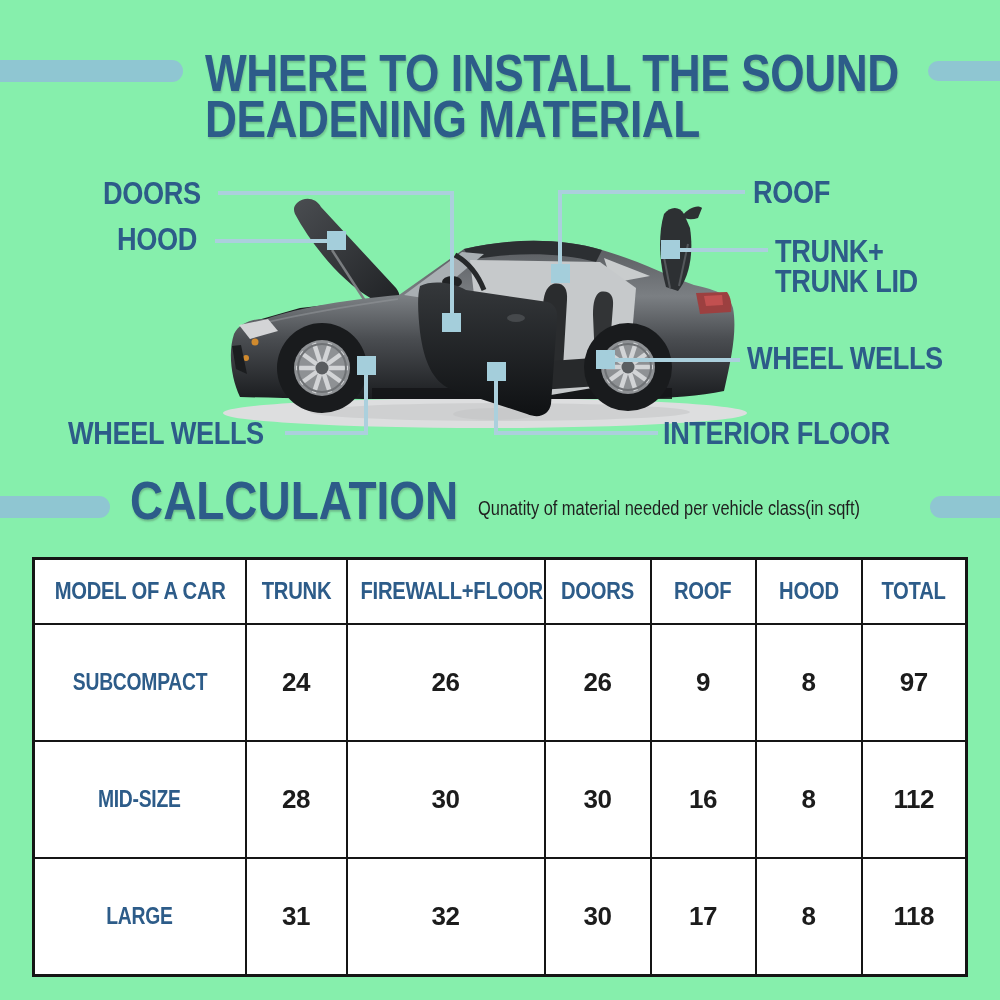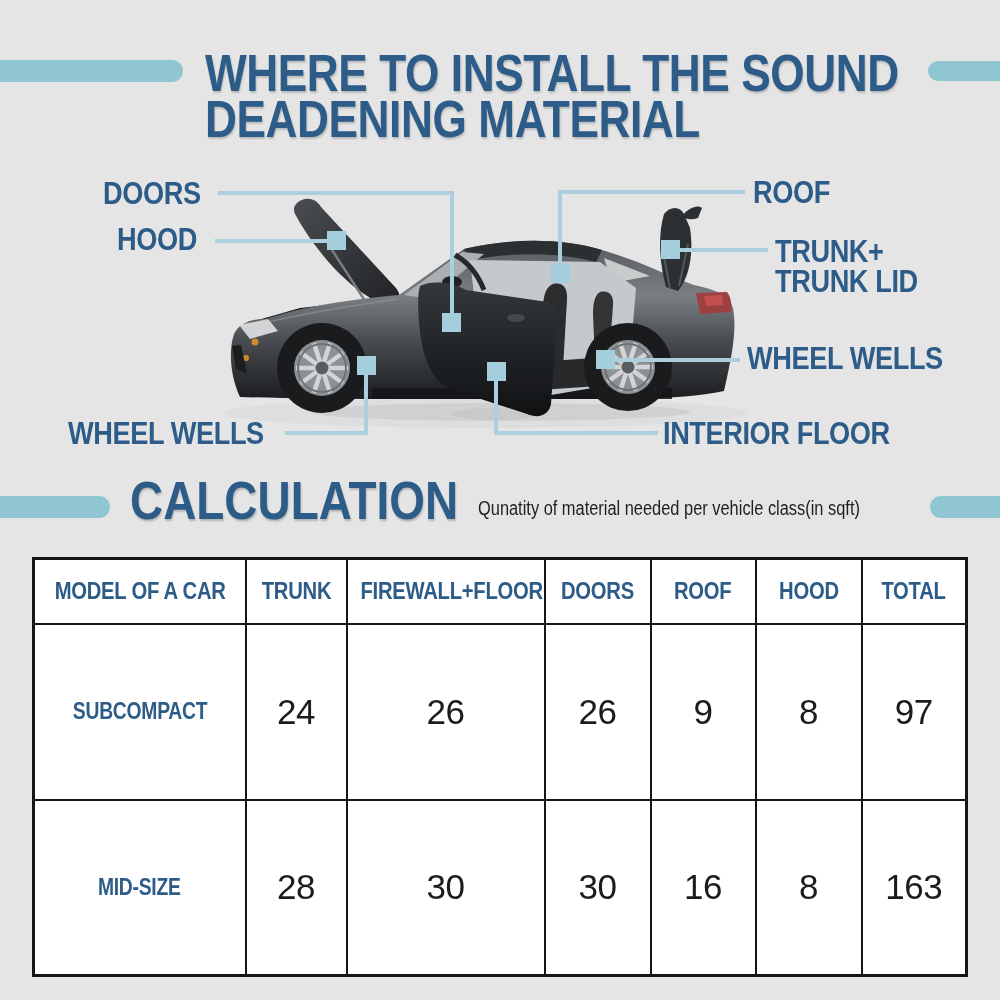--- a/index.html
+++ b/index.html
@@ -1,17 +1,17 @@
 <!DOCTYPE html>
 <html><head>
 <meta charset="utf-8">
 <style>
   html,body{margin:0;padding:0;background:#ffffff;}
   .canvas{
-    position:relative;width:1000px;height:1000px;background:#e5e5e5;
+    position:relative;width:1000px;height:1000px;background:#86efac;
     font-family:"Liberation Sans","DejaVu Sans",sans-serif;overflow:hidden;
   }
   .accent-bar{position:absolute;background:#8fc6d2;}
   .bar-top-left{left:0;top:60px;width:183px;height:22px;border-radius:0 11px 11px 0;}
   .bar-top-right{left:928px;top:61px;width:72px;height:20px;border-radius:10px 0 0 10px;}
   .bar-calc-left{left:0;top:496px;width:110px;height:22px;border-radius:0 11px 11px 0;}
   .bar-calc-right{left:930px;top:496px;width:70px;height:22px;border-radius:11px 0 0 11px;}
 
   .page-title{
     position:absolute;left:205px;top:50px;color:#2d5c89;font-weight:700;
@@ -50,21 +50,21 @@
     border:3px solid #151515;
   }
   .calc-table th,.calc-table td{
     border:2px solid #151515;text-align:center;vertical-align:middle;padding:0;overflow:hidden;
   }
   .calc-table thead tr{height:65px;}
   .calc-table tbody tr{height:59px;}
   .calc-table th{color:#2d5c89;font-weight:700;font-size:23px;}
   .calc-table th .cond{display:inline-block;transform:scaleX(.88);transform-origin:center;white-space:nowrap;letter-spacing:-.3px;}
   .calc-table tbody th .cond{transform:scaleX(.84);}
-  .calc-table td{color:#1c1c1c;font-size:35px;font-weight:400;letter-spacing:-.5px;}
+  .calc-table td{color:#1c1c1c;font-size:26px;font-weight:700;letter-spacing:-.5px;}
 </style>
 </head>
 <body>
 
 <div class="canvas">
 
   <div class="accent-bar bar-top-left"></div>
   <div class="accent-bar bar-top-right"></div>
 
   <div class="page-title">
@@ -228,18 +228,27 @@
         <td>8</td>
         <td>97</td>
       </tr>
       <tr>
         <th><span class="cond">MID-SIZE</span></th>
         <td>28</td>
         <td>30</td>
         <td>30</td>
         <td>16</td>
         <td>8</td>
-        <td>163</td>
+        <td>112</td>
+      </tr>
+      <tr>
+        <th><span class="cond">LARGE</span></th>
+        <td>31</td>
+        <td>32</td>
+        <td>30</td>
+        <td>17</td>
+        <td>8</td>
+        <td>118</td>
       </tr>
     </tbody>
   </table>
 
 </div>
 
 </body></html>

